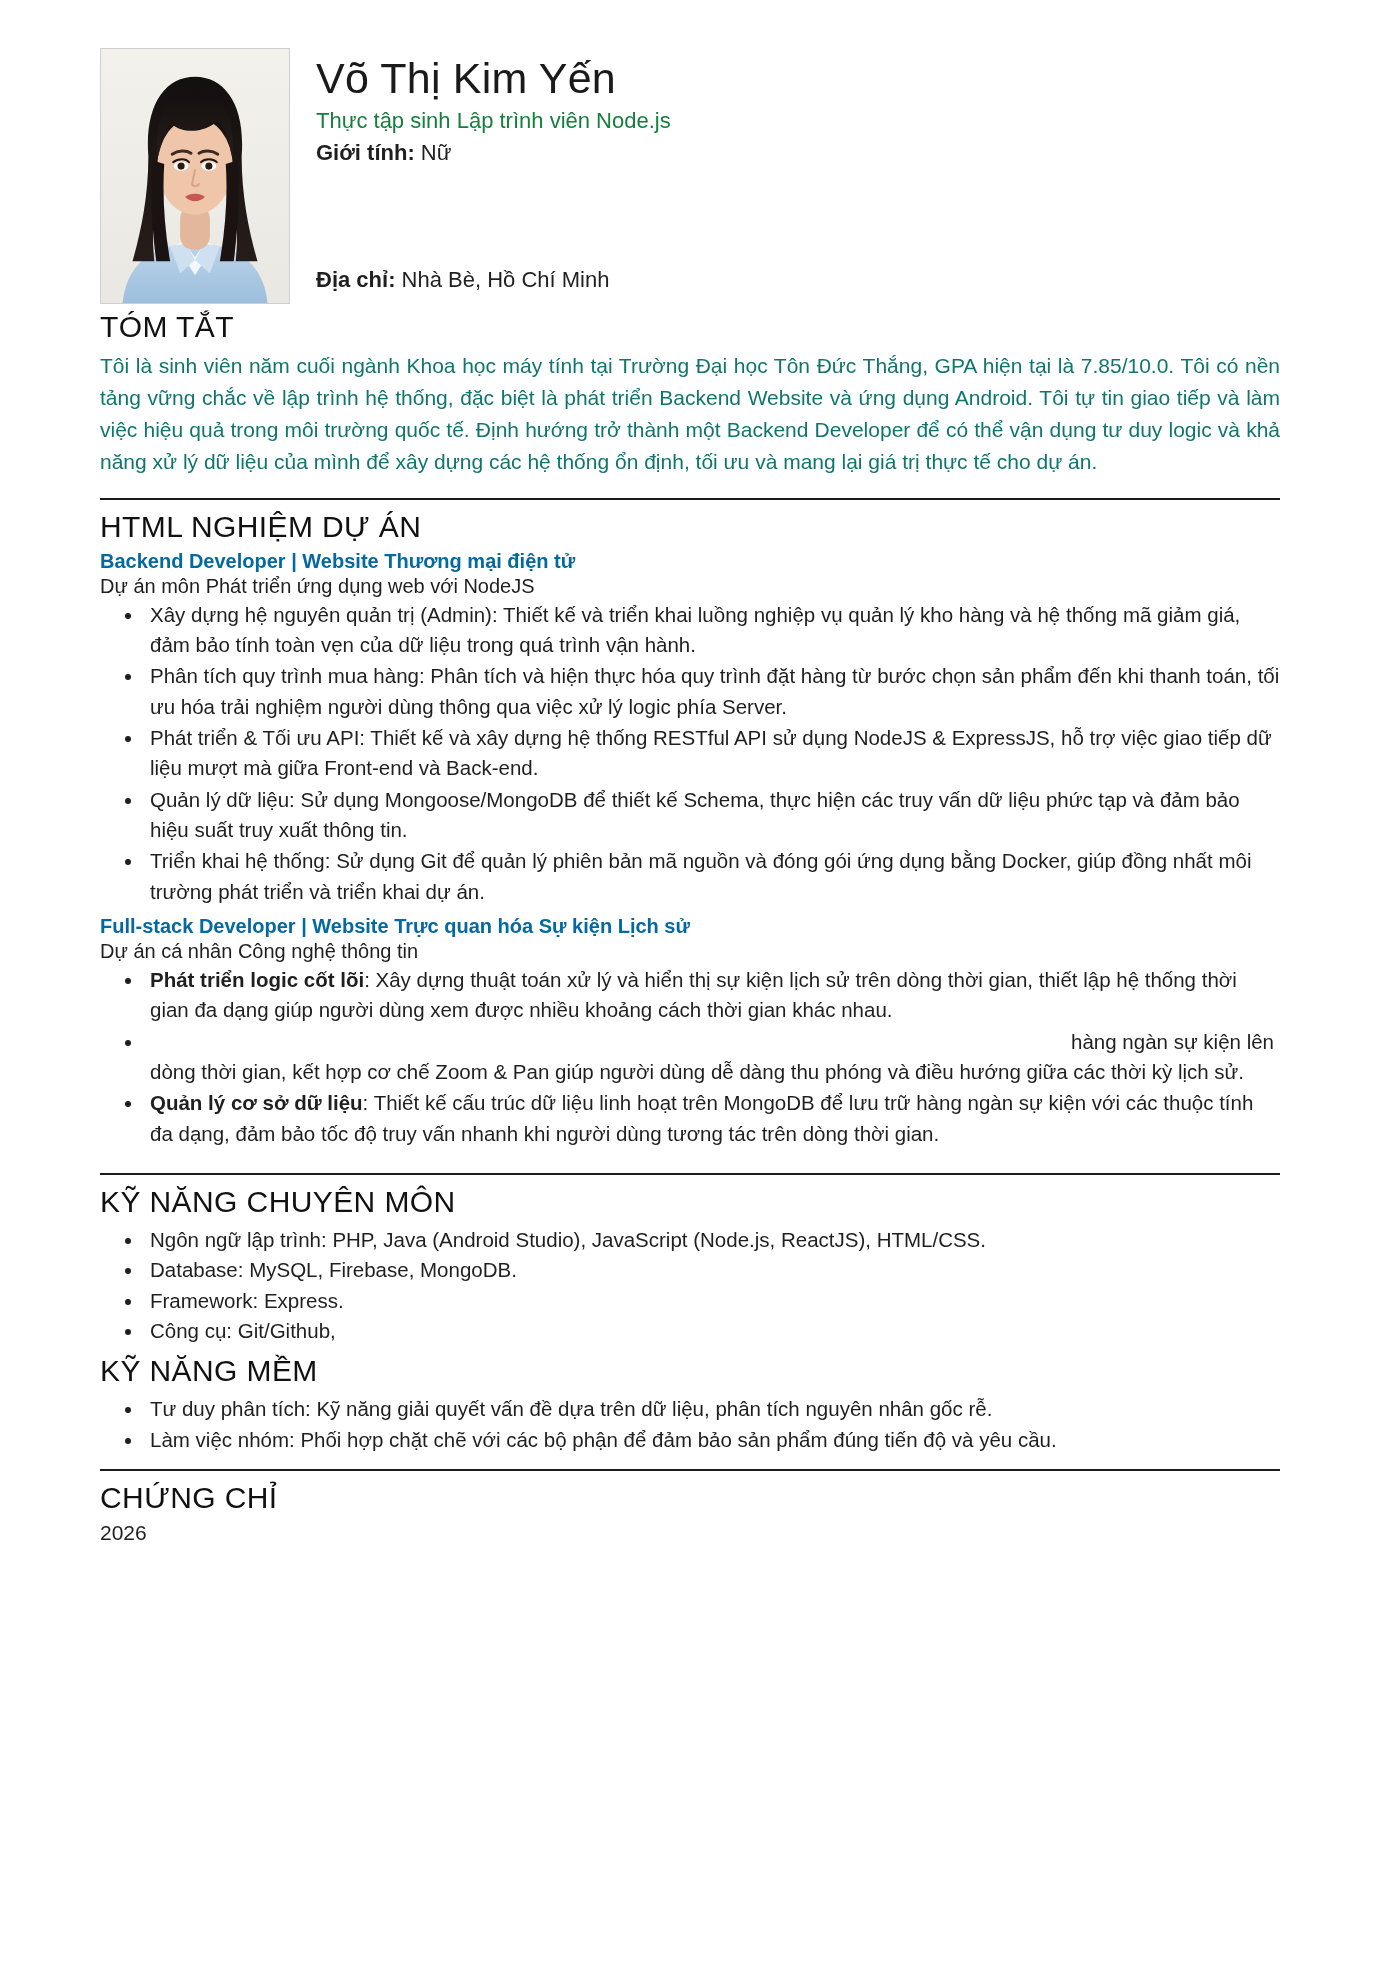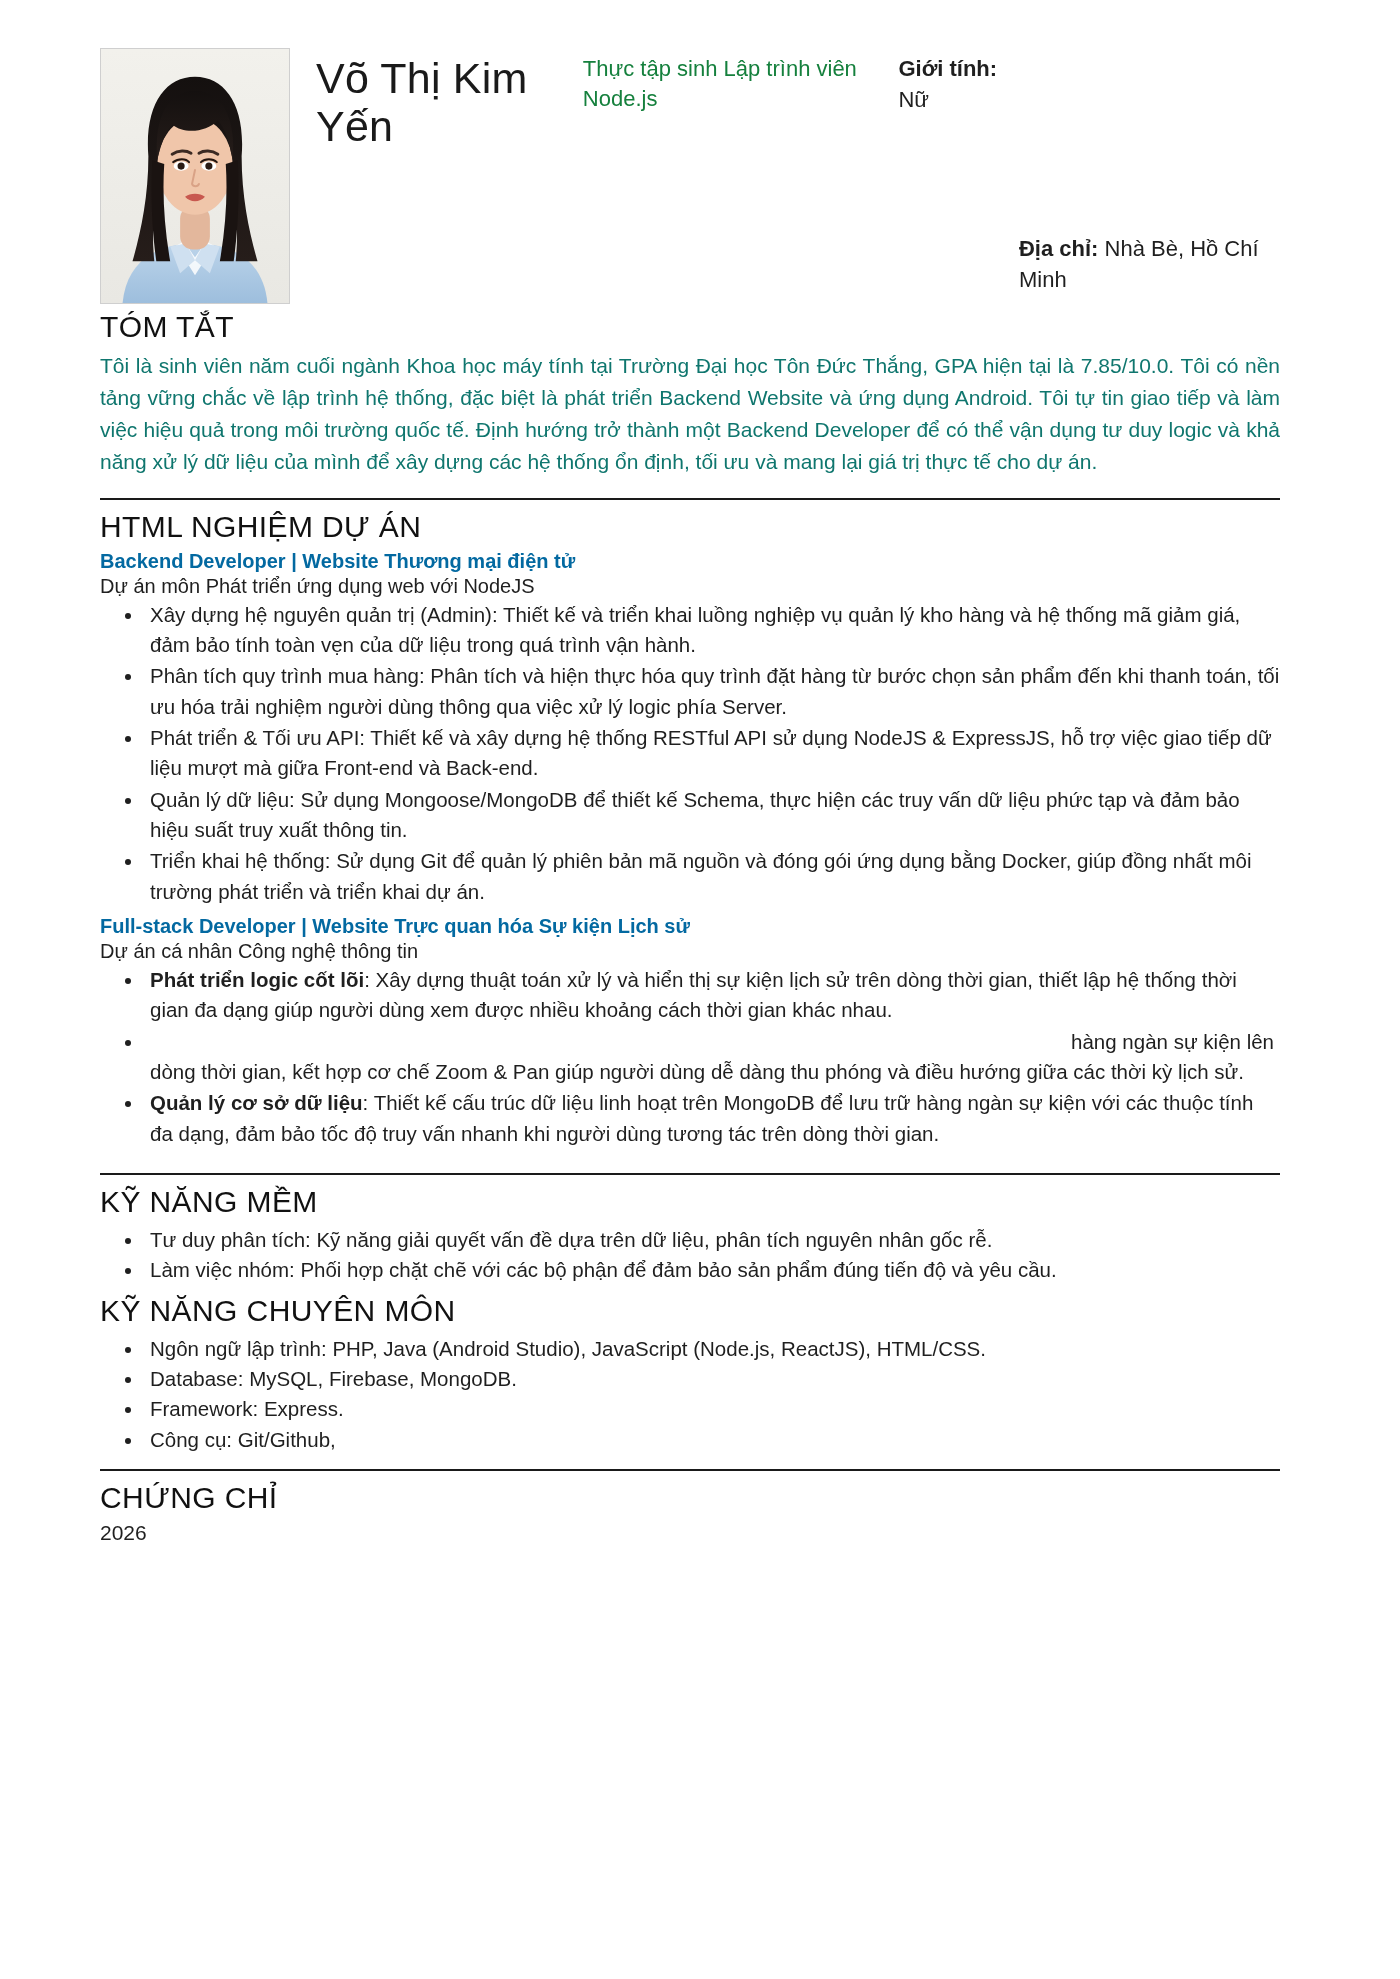--- a/index.html
+++ b/index.html
@@ -38,21 +38,21 @@
     flex: 0 0 auto;
     overflow: hidden;
     position: relative;
   }
   .photo-svg { display:block; width:100%; height:100%; }
   .header-text {
     flex: 1 1 auto;
     padding-top: 6px;
     min-height: 256px;
     display: flex;
-    flex-direction: row;
+    flex-direction: column;
   }
   .name {
     font-size: 43px;
     font-weight: 400;
     line-height: 1.12;
     letter-spacing: 0.2px;
     color: #1a1a1a;
     margin: 0 0 4px 0;
   }
   .job-title {
@@ -253,37 +253,37 @@
           <li>
             <b>Quản lý cơ sở dữ liệu</b><span>: Thiết kế cấu trúc dữ liệu linh hoạt trên MongoDB để lưu trữ hàng ngàn sự kiện với các thuộc tính đa dạng, đảm bảo tốc độ truy vấn nhanh khi người dùng tương tác trên dòng thời gian.</span>
           </li>
         </ul>
       </div>
     </div>
 
     <hr class="rule">
 
     <div class="section-block">
-      <h2 class="section-title skills-head">KỸ NĂNG MỀM</h2>
-      <ul class="bullets tight">
-        <li>Tư duy phân tích: Kỹ năng giải quyết vấn đề dựa trên dữ liệu, phân tích nguyên nhân gốc rễ.</li>
-        <li>Làm việc nhóm: Phối hợp chặt chẽ với các bộ phận để đảm bảo sản phẩm đúng tiến độ và yêu cầu.</li>
-      </ul>
-    </div>
-
-    <div class="section-block">
       <h2 class="section-title">KỸ NĂNG CHUYÊN MÔN</h2>
       <ul class="bullets tight">
         <li>Ngôn ngữ lập trình: PHP, Java (Android Studio), JavaScript (Node.js, ReactJS), HTML/CSS.</li>
         <li>Database: MySQL, Firebase, MongoDB.</li>
         <li>Framework: Express.</li>
         <li>Công cụ: Git/Github,</li>
       </ul>
     </div>
 
+    <div class="section-block">
+      <h2 class="section-title skills-head">KỸ NĂNG MỀM</h2>
+      <ul class="bullets tight">
+        <li>Tư duy phân tích: Kỹ năng giải quyết vấn đề dựa trên dữ liệu, phân tích nguyên nhân gốc rễ.</li>
+        <li>Làm việc nhóm: Phối hợp chặt chẽ với các bộ phận để đảm bảo sản phẩm đúng tiến độ và yêu cầu.</li>
+      </ul>
+    </div>
+
     <hr class="rule">
 
     <div class="section-block">
       <h2 class="section-title">CHỨNG CHỈ</h2>
       <div class="cert-year">2026</div>
     </div>
 
   </div>
 </div>
 

